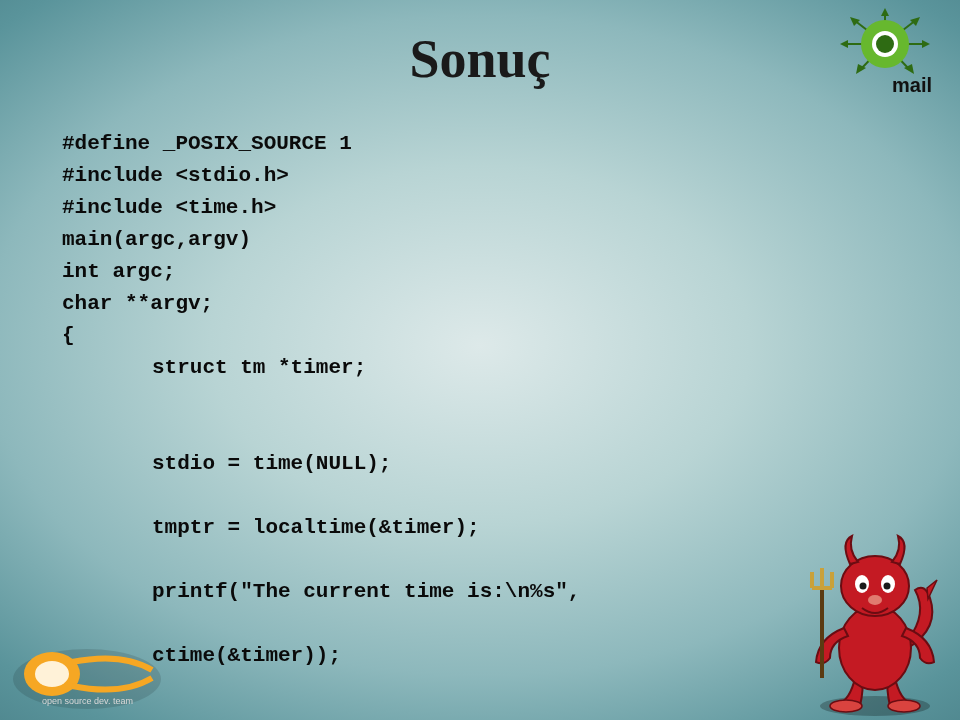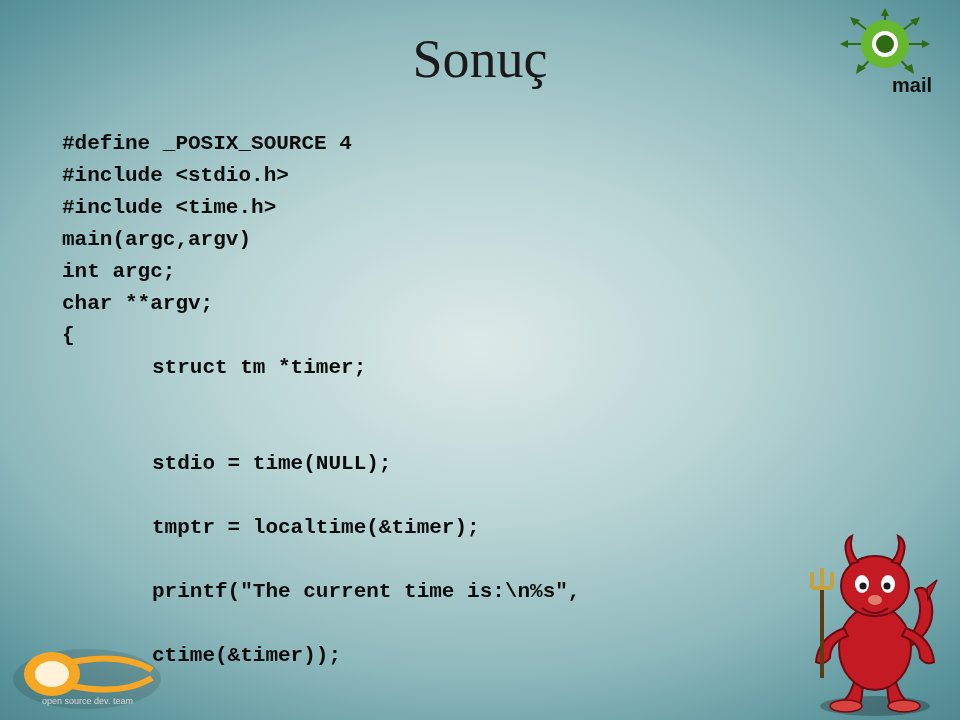--- a/index.html
+++ b/index.html
@@ -14,21 +14,21 @@
     background: radial-gradient(ellipse 900px 600px at 50% 48%, #dde9e9 0%, #b8d4d4 30%, #8db8bc 55%, #5a949b 75%, #3a6e77 100%);
     position: relative;
   }
   .title {
     position: absolute;
     top: 28px;
     left: 50%;
     transform: translateX(-50%);
     font-family: Georgia, "Times New Roman", serif;
     font-size: 54px;
-    font-weight: normal;
+    font-weight: bold;
     color: #1a1a1a;
   }
   .code {
     position: absolute;
     top: 96px;
     left: 62px;
     white-space: pre;
     font-family: "Courier New", monospace;
     font-weight: bold;
     font-size: 21px;
@@ -66,21 +66,21 @@
     height: 190px;
   }
   .mascot svg { width: 100%; height: 100%; }
 </style>
 </head>
 <body>
 
 <div class="title">Sonuç</div>
 
 <div class="code">
-<span>#define _POSIX_SOURCE 4</span>
+<span>#define _POSIX_SOURCE 1</span>
 <span>#include &lt;stdio.h&gt;</span>
 <span>#include &lt;time.h&gt;</span>
 <span>main(argc,argv)</span>
 <span>int argc;</span>
 <span>char **argv;</span>
 <span>{</span>
 <span class="indent1">struct tm *timer;</span>
 
 <span class="indent1">stdio = time(NULL);</span>
 <span class="indent1">tmptr = localtime(&amp;timer);</span>

